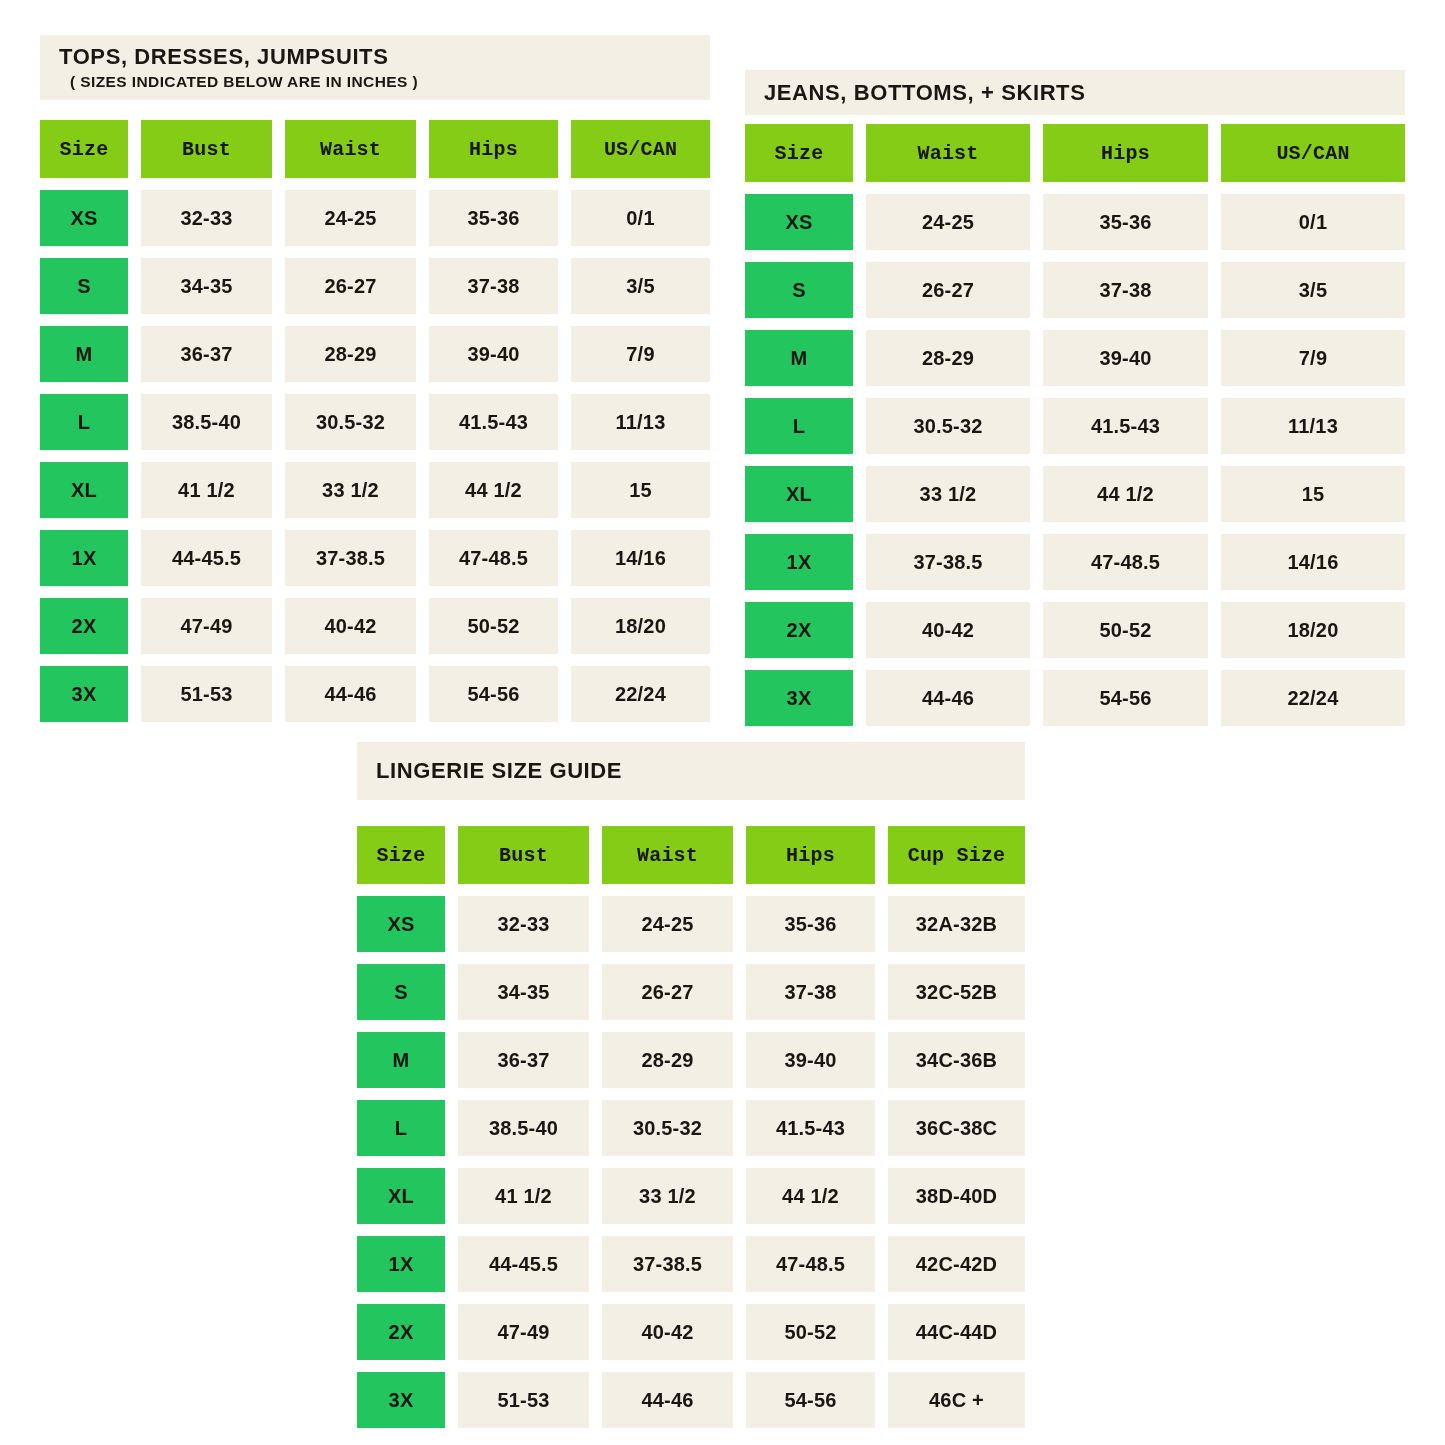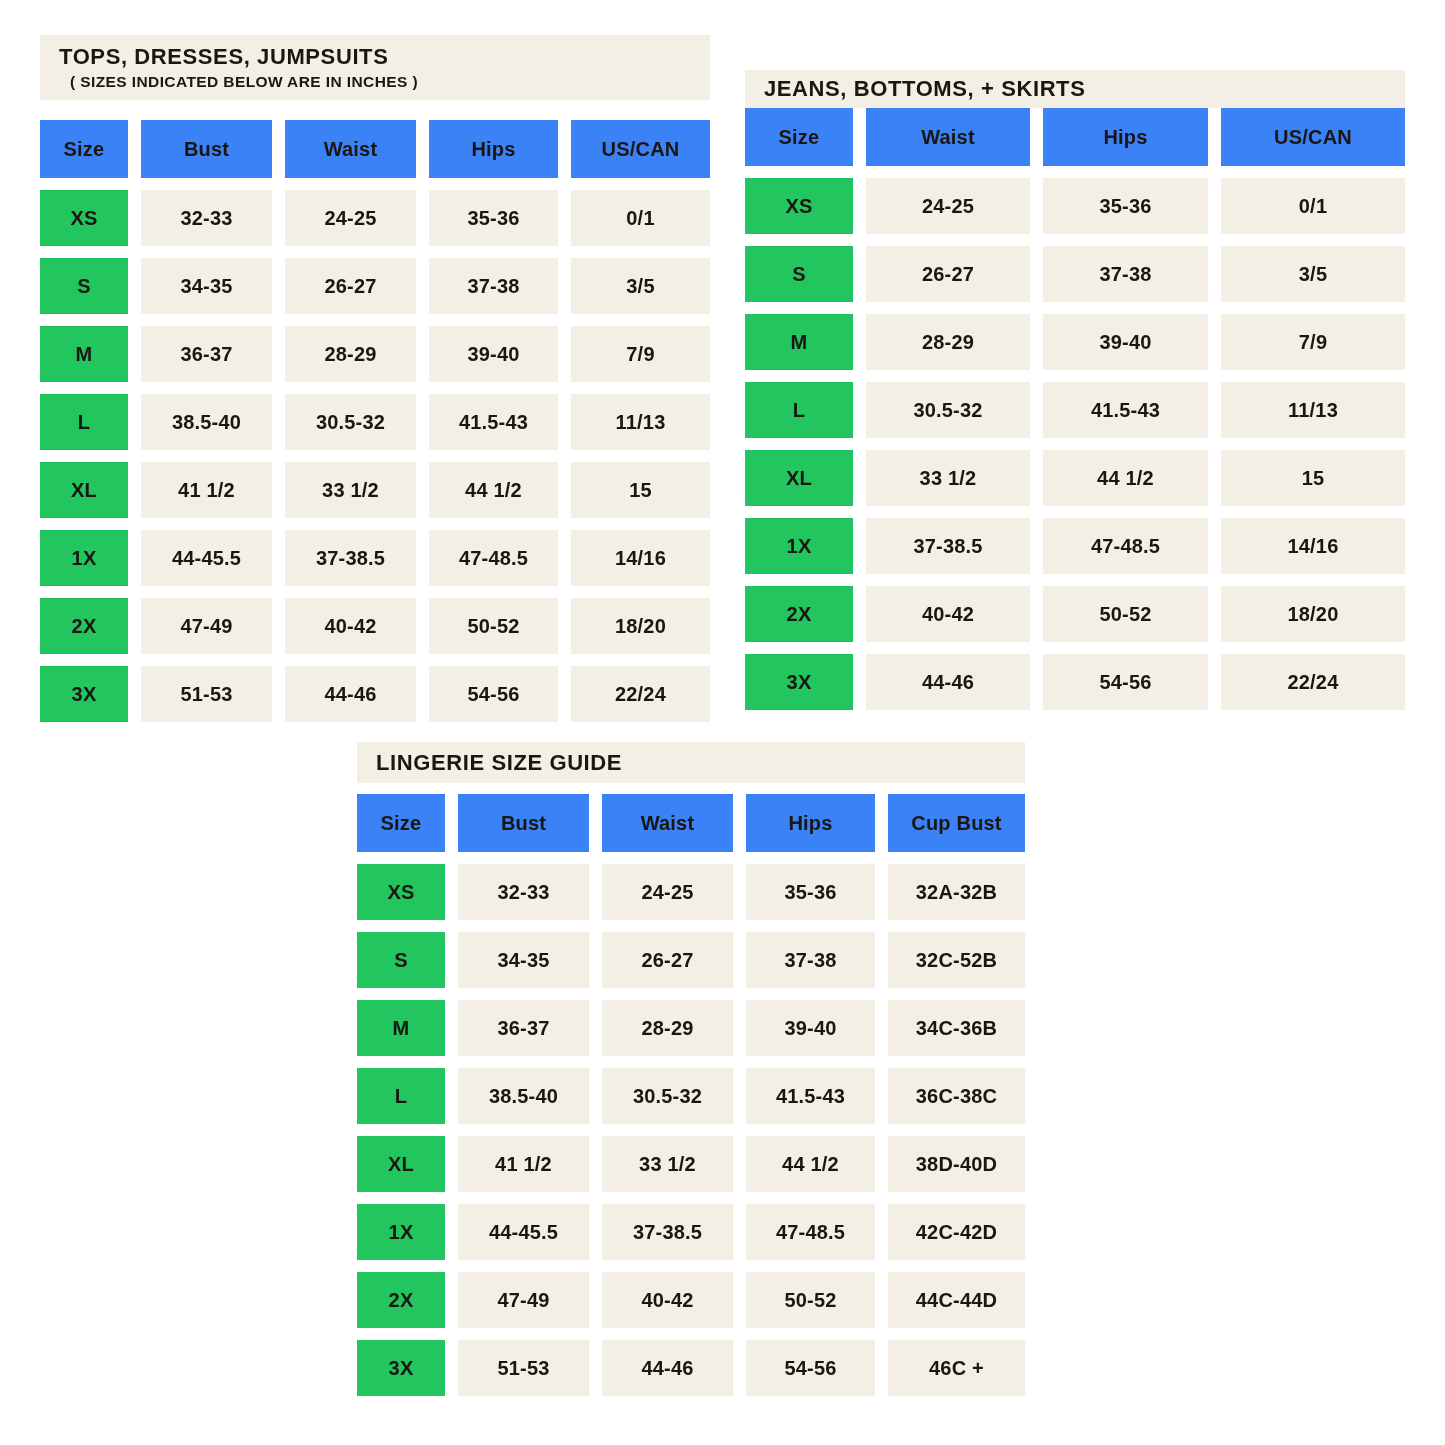--- a/index.html
+++ b/index.html
@@ -19,22 +19,22 @@
 
   .banner {
     background: #f4efe4;
     display: flex;
     flex-direction: column;
     justify-content: center;
     box-sizing: border-box;
     padding-left: 19px;
   }
   #tops .banner     { height: 65px; margin-bottom: 20px; }
-  #jeans .banner    { height: 38px;  }
-  #lingerie .banner { height: 41px; margin-bottom: 11px; }
+  #jeans .banner    { height: 45px; margin-bottom: 9px;  }
+  #lingerie .banner { height: 58px; margin-bottom: 26px; }
 
   .banner .title {
     font-size: 22px;
     font-weight: 700;
     letter-spacing: 0.6px;
     line-height: 1.15;
     white-space: nowrap;
   }
   .banner .subtitle {
     font-size: 15.5px;
@@ -56,21 +56,21 @@
 
   .cell {
     display: flex;
     align-items: center;
     justify-content: center;
     font-weight: 700;
     font-size: 20px;
     letter-spacing: 0.2px;
     white-space: nowrap;
   }
-  .cell.head { background: #3b82f6; }
+  .cell.head { background: #84cc16; font-family: Liberation Mono, monospace; }
   .cell.size { background: #22c55e; }
   .cell.data { background: #f4efe5; }
 </style>
 </head>
 <body>
 
 <section class="table-block" id="tops">
   <header class="banner">
     <div class="title">TOPS, DRESSES, JUMPSUITS</div>
     <div class="subtitle">( SIZES INDICATED BELOW ARE IN INCHES )</div>
@@ -170,21 +170,21 @@
 
 <section class="table-block" id="lingerie">
   <header class="banner">
     <div class="title">LINGERIE SIZE GUIDE</div>
   </header>
   <div class="grid grid-5">
       <div class="cell head">Size</div>
       <div class="cell head">Bust</div>
       <div class="cell head">Waist</div>
       <div class="cell head">Hips</div>
-      <div class="cell head">Cup Bust</div>
+      <div class="cell head">Cup Size</div>
       <div class="cell size">XS</div>
       <div class="cell data">32-33</div>
       <div class="cell data">24-25</div>
       <div class="cell data">35-36</div>
       <div class="cell data">32A-32B</div>
       <div class="cell size">S</div>
       <div class="cell data">34-35</div>
       <div class="cell data">26-27</div>
       <div class="cell data">37-38</div>
       <div class="cell data">32C-52B</div>

